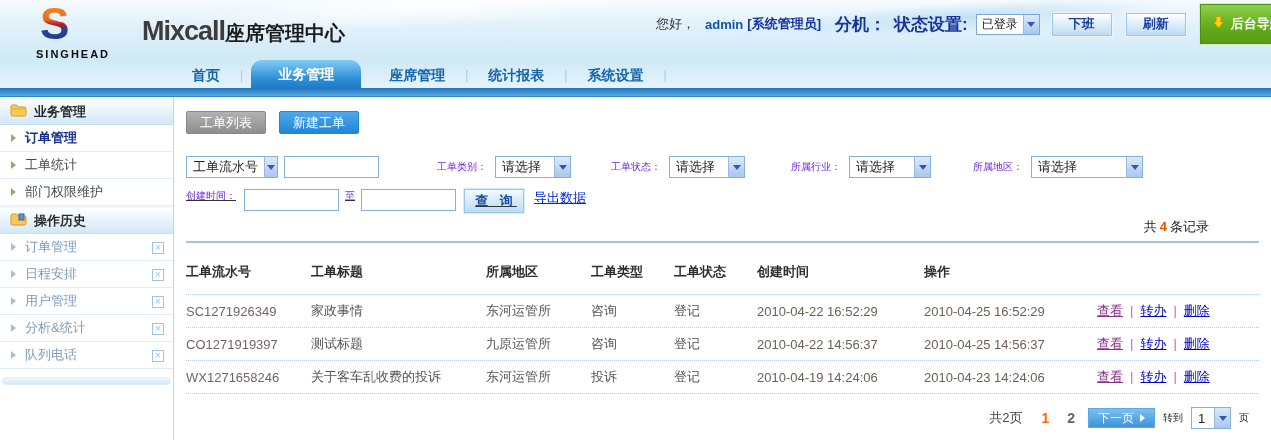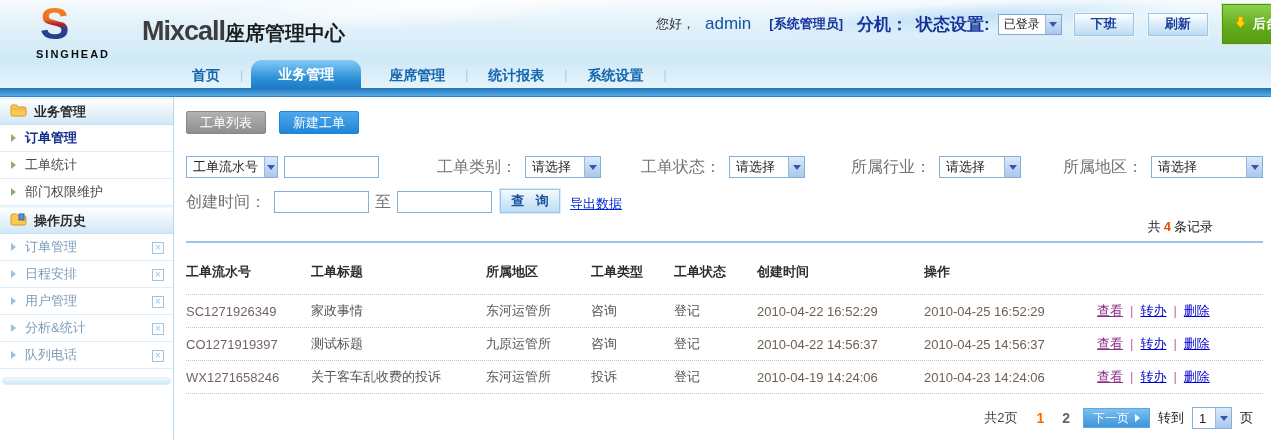--- a/index.html
+++ b/index.html
@@ -12,21 +12,21 @@
   .banner::before { content:""; position:absolute; left:180px; top:-18px; width:520px; height:46px; background:radial-gradient(ellipse at center, rgba(255,255,255,.85), rgba(255,255,255,0) 70%); transform:rotate(-4deg); }
   .banner::after { content:""; position:absolute; left:760px; top:2px; width:420px; height:30px; background:radial-gradient(ellipse at center, rgba(185,220,243,.8), rgba(255,255,255,0) 70%); transform:rotate(-3deg); }
   .brand { position:absolute; left:36px; top:2px; z-index:2; display:flex; align-items:flex-start; }
   .brand-company { position:absolute; left:0; top:46px; font-size:11px; font-weight:bold; letter-spacing:2px; color:#0d0d0d; }
   .brand-title { margin-left:58px; margin-top:14px; white-space:nowrap; }
   .brand-title .en { font-size:27px; font-weight:bold; color:#3d3d3d; letter-spacing:-1px; }
   .brand-title .cn { font-size:20px; font-weight:bold; color:#1c1c1c; }
 
   .user-bar { position:absolute; top:4px; left:656px; z-index:3; display:flex; align-items:center; white-space:nowrap; }
   .user-bar .greet { color:#333; font-size:13px; }
-  .user-bar .uname { color:#1553a8; font-weight:normal; font-size:17px; margin:0 18px 0 10px; }
+  .user-bar .uname { color:#1553a8; font-weight:bold; font-size:13px; margin:0 4px 0 10px; }
   .user-bar .role { color:#16339c; font-weight:bold; font-size:13px; margin-right:14px; }
   .user-bar .blbl { color:#16339c; font-weight:bold; font-size:17px; margin-right:8px;text-align:center; }
   .mini-select { display:inline-flex; align-items:stretch; border:1px solid #7aa9d8; background:#fff; height:21px; margin-right:12px; }
   .mini-select .val { display:flex; align-items:center; padding:0 5px; font-size:12px; color:#222; }
   .sarrow { width:16px; background:linear-gradient(#dce9f9,#a9c7ee); border-left:1px solid #9ab8e0; display:flex; align-items:center; justify-content:center; }
   .chev { width:0; height:0; border-left:4px solid transparent; border-right:4px solid transparent; border-top:5px solid #3457b4; }
   .hdr-btn { height:23px; padding:0 16px; margin-right:14px; background:linear-gradient(#ffffff,#ddeefa 45%,#bedcf3); border:1px solid #9cc6e8; box-shadow:0 0 0 1px #eaf5fc; color:#1a3f9c; font-weight:bold; font-size:13px; cursor:pointer; }
   .backstage-btn { height:40px; padding:0 12px; background:linear-gradient(#8ed04e,#64ad1d 55%,#569c12); border:1px solid #4c9312; box-shadow:0 0 0 1px #d9ecc2; color:#fff; font-weight:bold; font-size:13px; display:inline-flex; align-items:center; gap:7px; cursor:pointer; }
   .notice-bar { position:absolute; top:39px; left:845px; z-index:3; font-size:13px; white-space:nowrap; }
   .notice-bar a { color:#0026d8; text-decoration:underline; margin-right:2px; }
@@ -55,25 +55,25 @@
   .content { flex:1; padding:14px 12px 0 12px; background:#fff; }
 
   
   .tab-buttons { display:flex; gap:13px; margin-bottom:22px; }
   .btn-gray,.btn-blue { height:23px; padding:0 13px; border-radius:2px; color:#fff; font-size:13px; cursor:pointer; }
   .btn-gray { background:linear-gradient(#b2b2b2,#8e8e8e); border:1px solid #888; }
   .btn-blue { background:linear-gradient(#4fa8ea,#1f86d8); border:1px solid #1f86d8; }
 
   
   .filter-row1 { display:flex; align-items:center; margin-bottom:11px; }
-  .filter-row2 { display:flex; align-items:flex-end; }
+  .filter-row2 { display:flex; align-items:flex-start;text-decoration:underline; }
   .selectbox { display:inline-flex; align-items:stretch; border:1px solid #86b0dc; background:#fff; height:22px; cursor:pointer; }
   .selectbox .sval { display:flex; align-items:center; padding:0 6px; color:#222; font-size:13px; flex:1; white-space:nowrap; }
   .text-input { height:22px; border:1px solid #86b0dc; width:95px; padding:0 4px; font-size:12px; }
-  .lbl { color:#737373; font-size:16px; white-space:nowrap; }
+  .lbl { color:#6d28d9; font-size:10px; white-space:nowrap; }
   .w74 { width:76px; } .w80 { width:82px; } .w110 { width:112px; } .wfield { width:92px; } .w38 { width:40px; }
   .ml6{margin-left:6px;} .ml8{margin-left:8px;} .ml40{margin-left:40px;} .ml42{margin-left:42px;} .ml46{margin-left:46px;} .ml58{margin-left:58px;}
   .search-btn { margin-left:8px; height:24px; width:60px; border:1px solid #9cc6e8; box-shadow:0 0 0 1px #d9ecfa; background:linear-gradient(#f4fafe,#d3e9f8 55%,#bddcf5); color:#1a4f9c; font-weight:bold; font-size:13px; letter-spacing:4px; padding-left:4px; cursor:pointer; }
   .export-link { margin-left:10px; color:#0026d8; text-decoration:underline; font-size:13px; }
   .record-count { text-align:right; margin-top:5px; font-size:13px; color:#222; padding-right:50px; }
   .count-num { color:#e25300; font-weight:bold; padding:0 3px; }
   .divider { height:2px; background:#9fc3e6; margin-top:5px; }
 
   
   .thead { display:flex; font-weight:bold; color:#2e2e2e; font-size:13px; padding:20px 0 13px 0; }
@@ -87,21 +87,21 @@
   .action-link.op { color:#0000cc; }
   .action-sep { color:#cc6699; margin:0 7px; }
 
   
   .pagination { display:flex; justify-content:flex-end; align-items:center; margin-top:13px; padding-right:10px; gap:8px; }
   .pg-total { color:#444; font-size:13px; margin-right:6px; }
   .pg-num { color:#666; font-weight:bold; font-size:14px; padding:0 5px; cursor:pointer; }
   .pg-num.current { color:#ff6a00; cursor:default; }
   .next-btn { height:20px; padding:0 9px; background:linear-gradient(#7cc0f0,#3d94da); border:1px solid #5aa8e4; color:#fff; font-size:12px; display:inline-flex; align-items:center; gap:6px; cursor:pointer; }
   .next-tri { width:0; height:0; border-top:4px solid transparent; border-bottom:4px solid transparent; border-left:5px solid #fff; }
-  .pg-lbl { color:#222; font-size:13px; }
+  .pg-lbl { color:#222; font-size:10px; }
 </style>
 </head>
 <body>
 
 <div class="app">
 
   <div class="banner">
     <div class="brand">
       <span>
         <svg width="48" height="44" viewBox="0 0 48 44">

